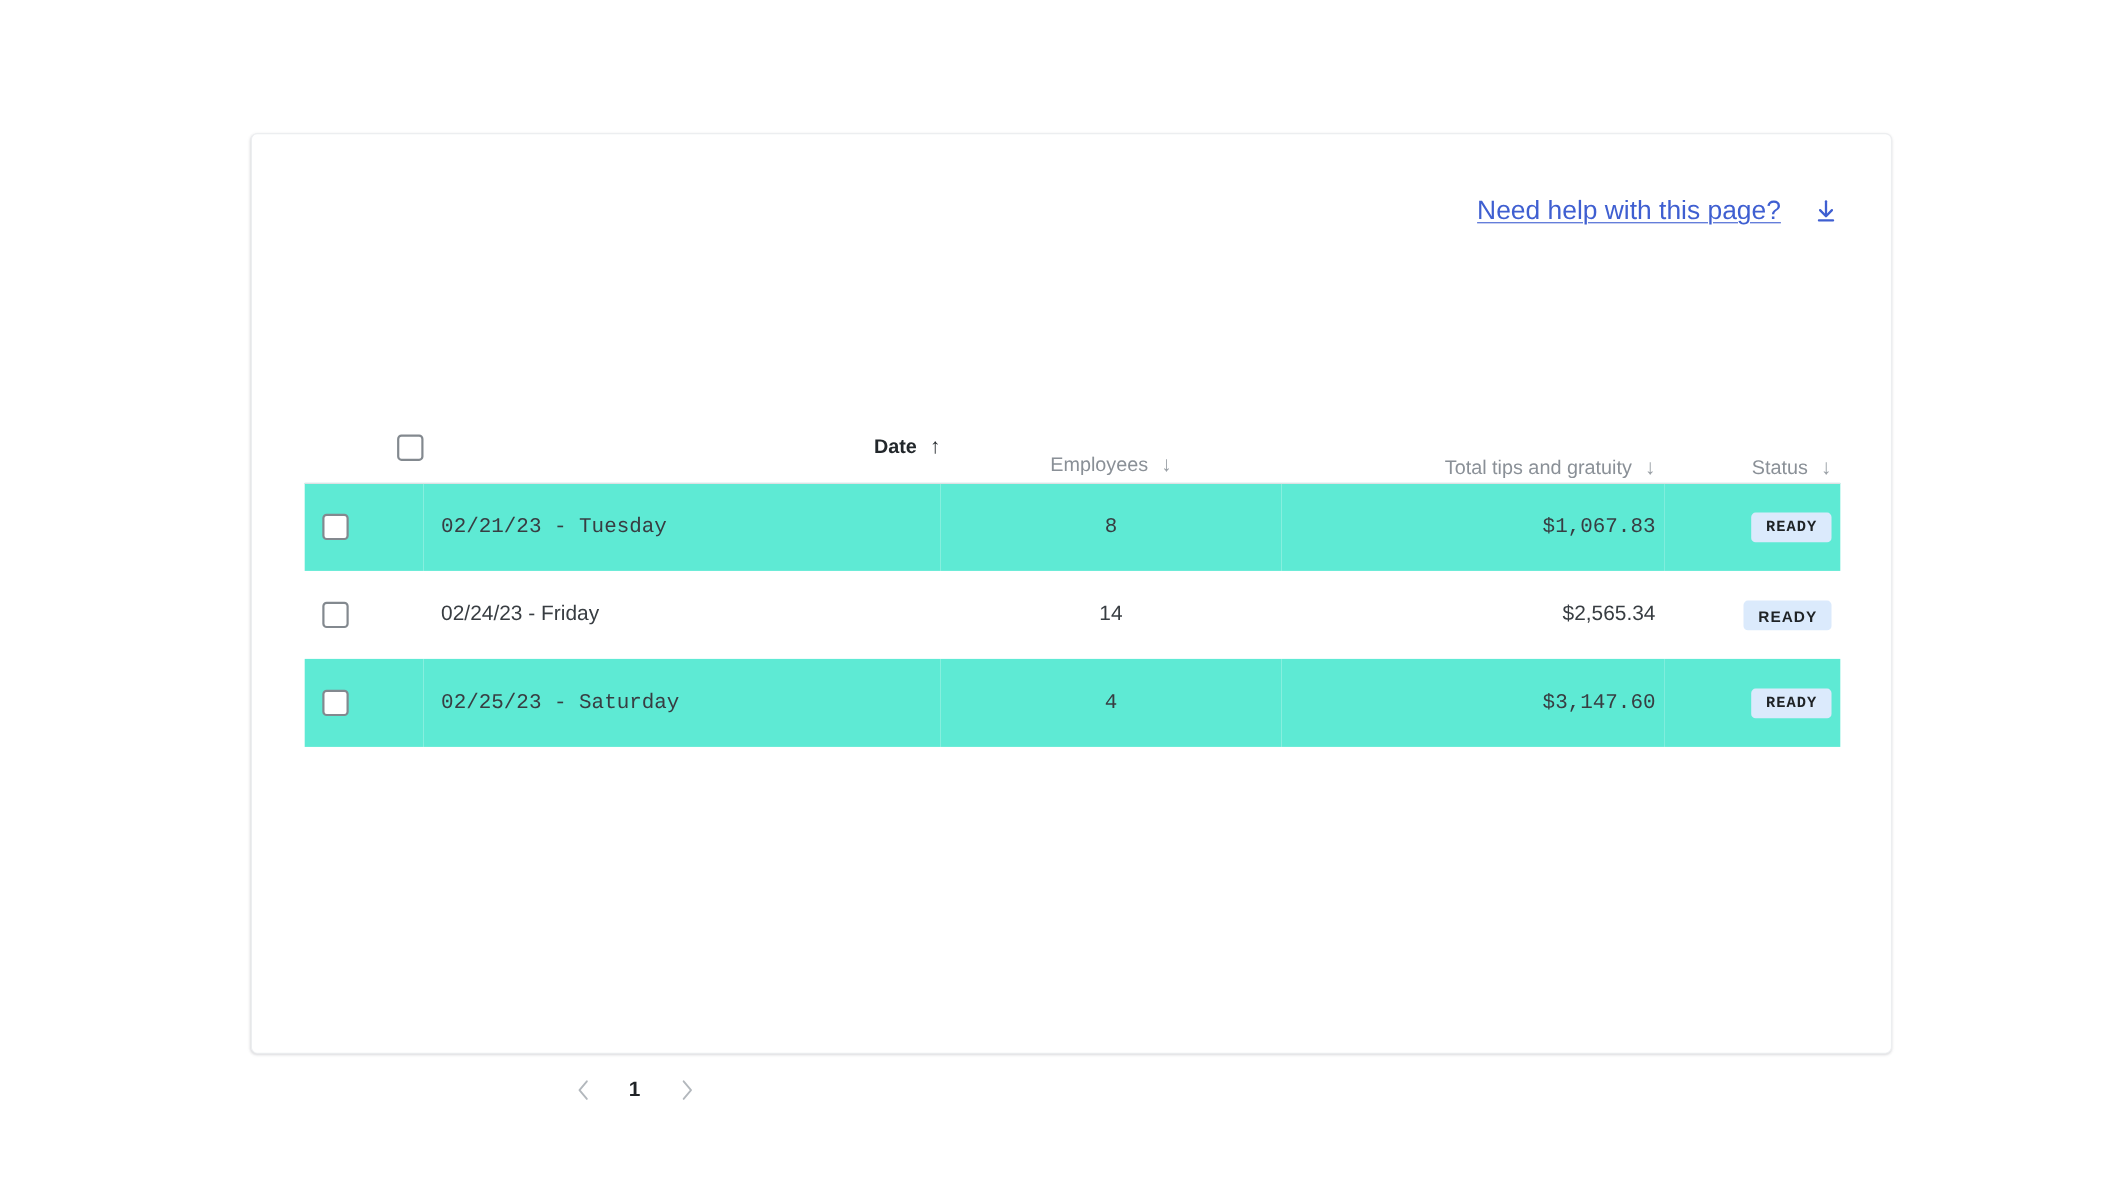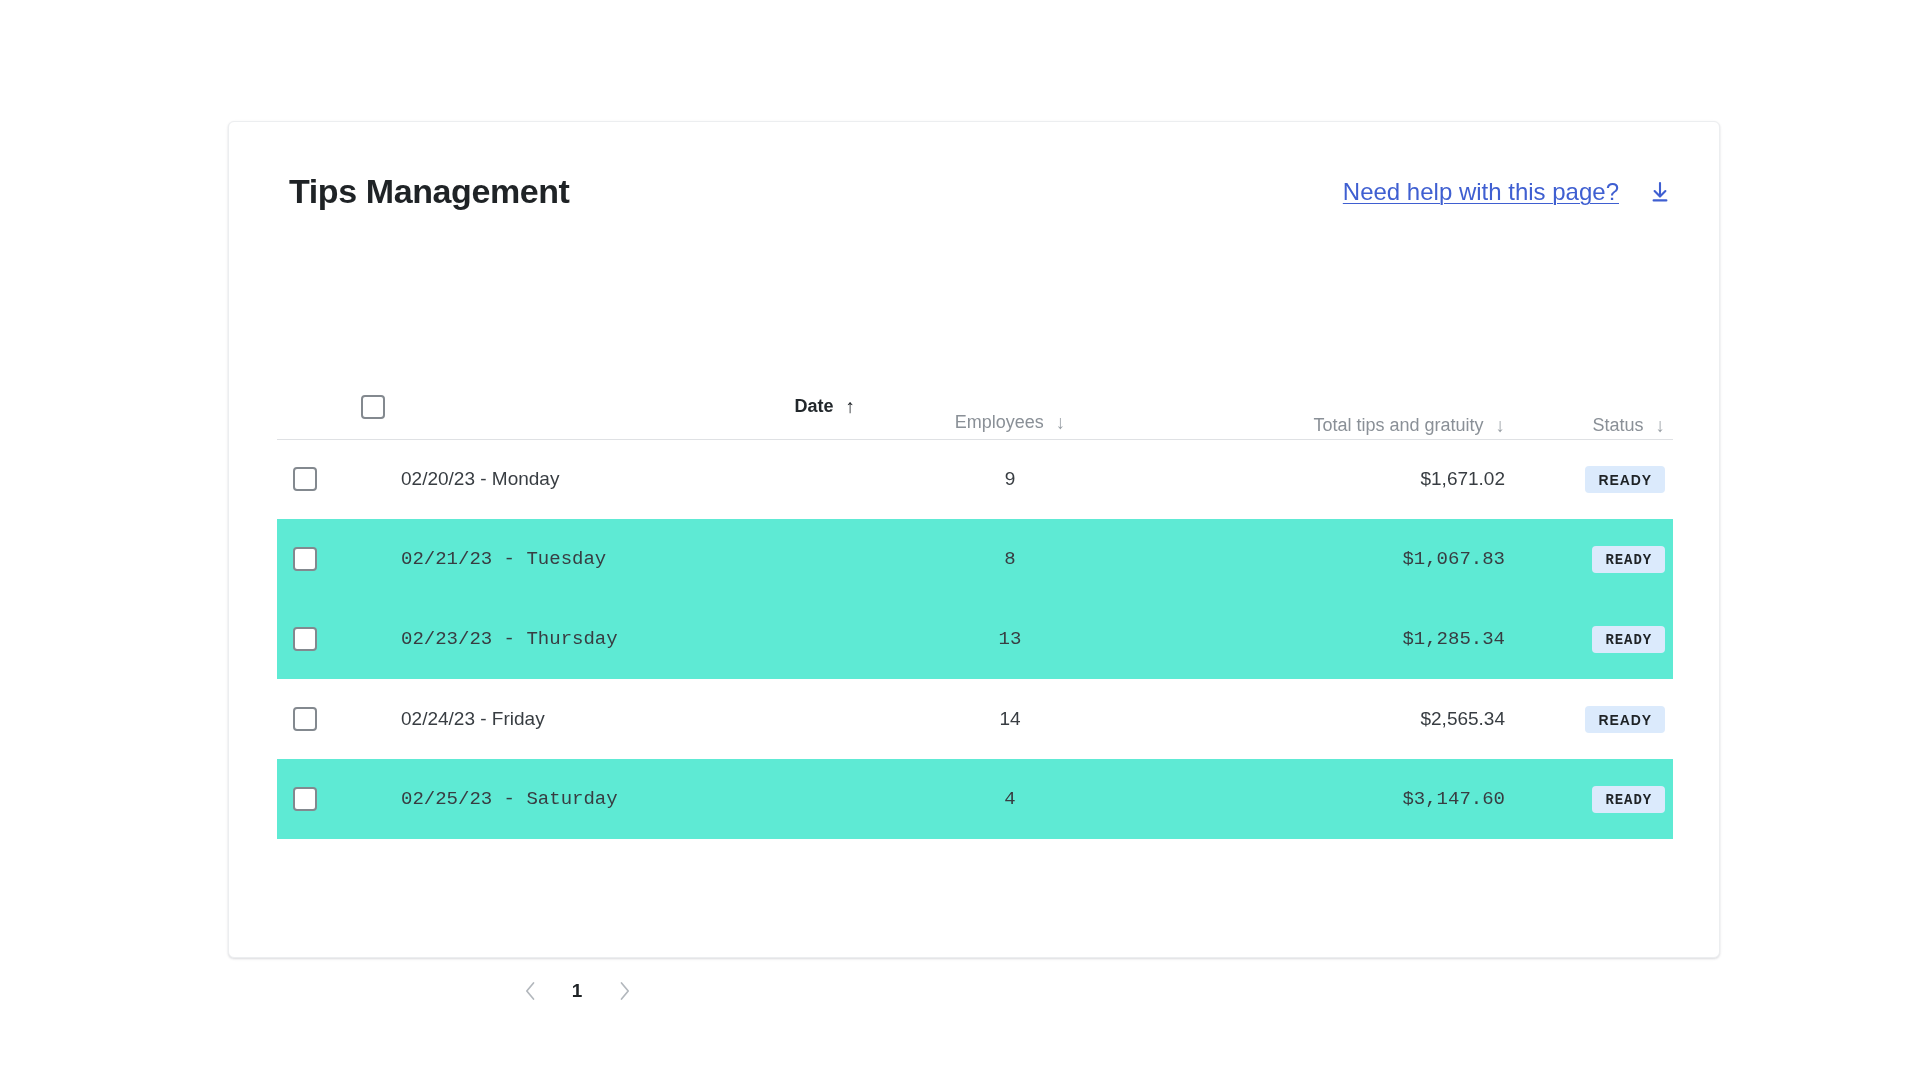--- a/index.html
+++ b/index.html
@@ -207,21 +207,20 @@
   }
 </style>
 </head>
 <body>
 
 <div class="page">
 
   <div class="card">
 
     <div class="card-head">
-      <div class="page-title">Tips Management</div>
 
       <div class="head-actions">
         <a class="help-link">Need help with this page?</a>
 
         <div class="download-btn">
           <svg width="26" height="26" viewBox="0 0 26 26">
             <path d="M13 4 L13 17" stroke="#3f5fd1" stroke-width="2.1" stroke-linecap="round" fill="none"></path>
             <path d="M7.6 12 L13 17.6 L18.4 12" stroke="#3f5fd1" stroke-width="2.1" stroke-linecap="round" stroke-linejoin="round" fill="none"></path>
             <path d="M6.6 21.4 L19.4 21.4" stroke="#3f5fd1" stroke-width="2.1" stroke-linecap="round" fill="none"></path>
           </svg>
@@ -267,56 +266,34 @@
             <th>
               <div class="th-inner right">
                 <span class="th-label">Status</span>
                 <span class="sort-arrow">↓</span>
               </div>
             </th>
           </tr>
         </thead>
 
         <tbody>
-          <tr>
-            <td class="cell-check">
-              <span class="cbx"></span>
-            </td>
-            <td class="cell-date">02/20/23 - Monday</td>
-            <td class="cell-emp">9</td>
-            <td class="cell-total">$1,671.02</td>
-            <td class="cell-status">
-              <span class="badge">READY</span>
-            </td>
-          </tr>
 
           <tr class="striped">
             <td class="cell-check">
               <span class="cbx"></span>
             </td>
             <td class="cell-date">02/21/23 - Tuesday</td>
             <td class="cell-emp">8</td>
             <td class="cell-total">$1,067.83</td>
             <td class="cell-status">
               <span class="badge">READY</span>
             </td>
           </tr>
 
 
-          <tr class="striped">
-            <td class="cell-check">
-              <span class="cbx"></span>
-            </td>
-            <td class="cell-date">02/23/23 - Thursday</td>
-            <td class="cell-emp">13</td>
-            <td class="cell-total">$1,285.34</td>
-            <td class="cell-status">
-              <span class="badge">READY</span>
-            </td>
-          </tr>
 
           <tr>
             <td class="cell-check">
               <span class="cbx"></span>
             </td>
             <td class="cell-date">02/24/23 - Friday</td>
             <td class="cell-emp">14</td>
             <td class="cell-total">$2,565.34</td>
             <td class="cell-status">
               <span class="badge">READY</span>

